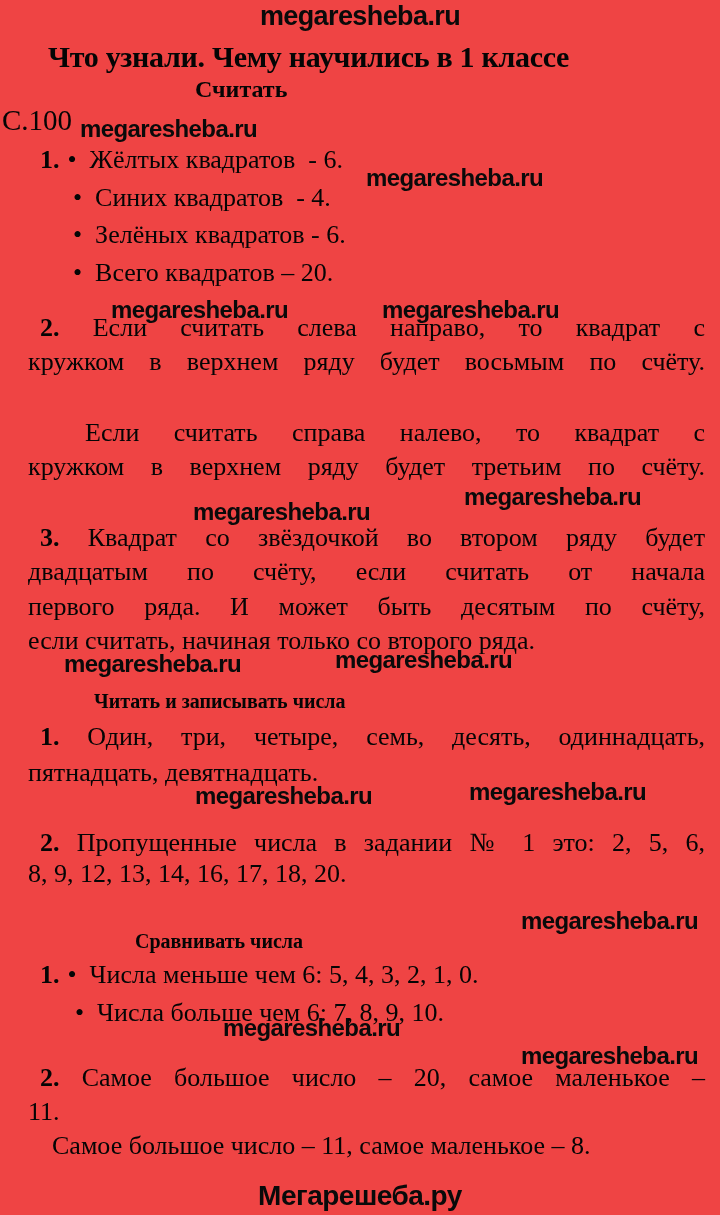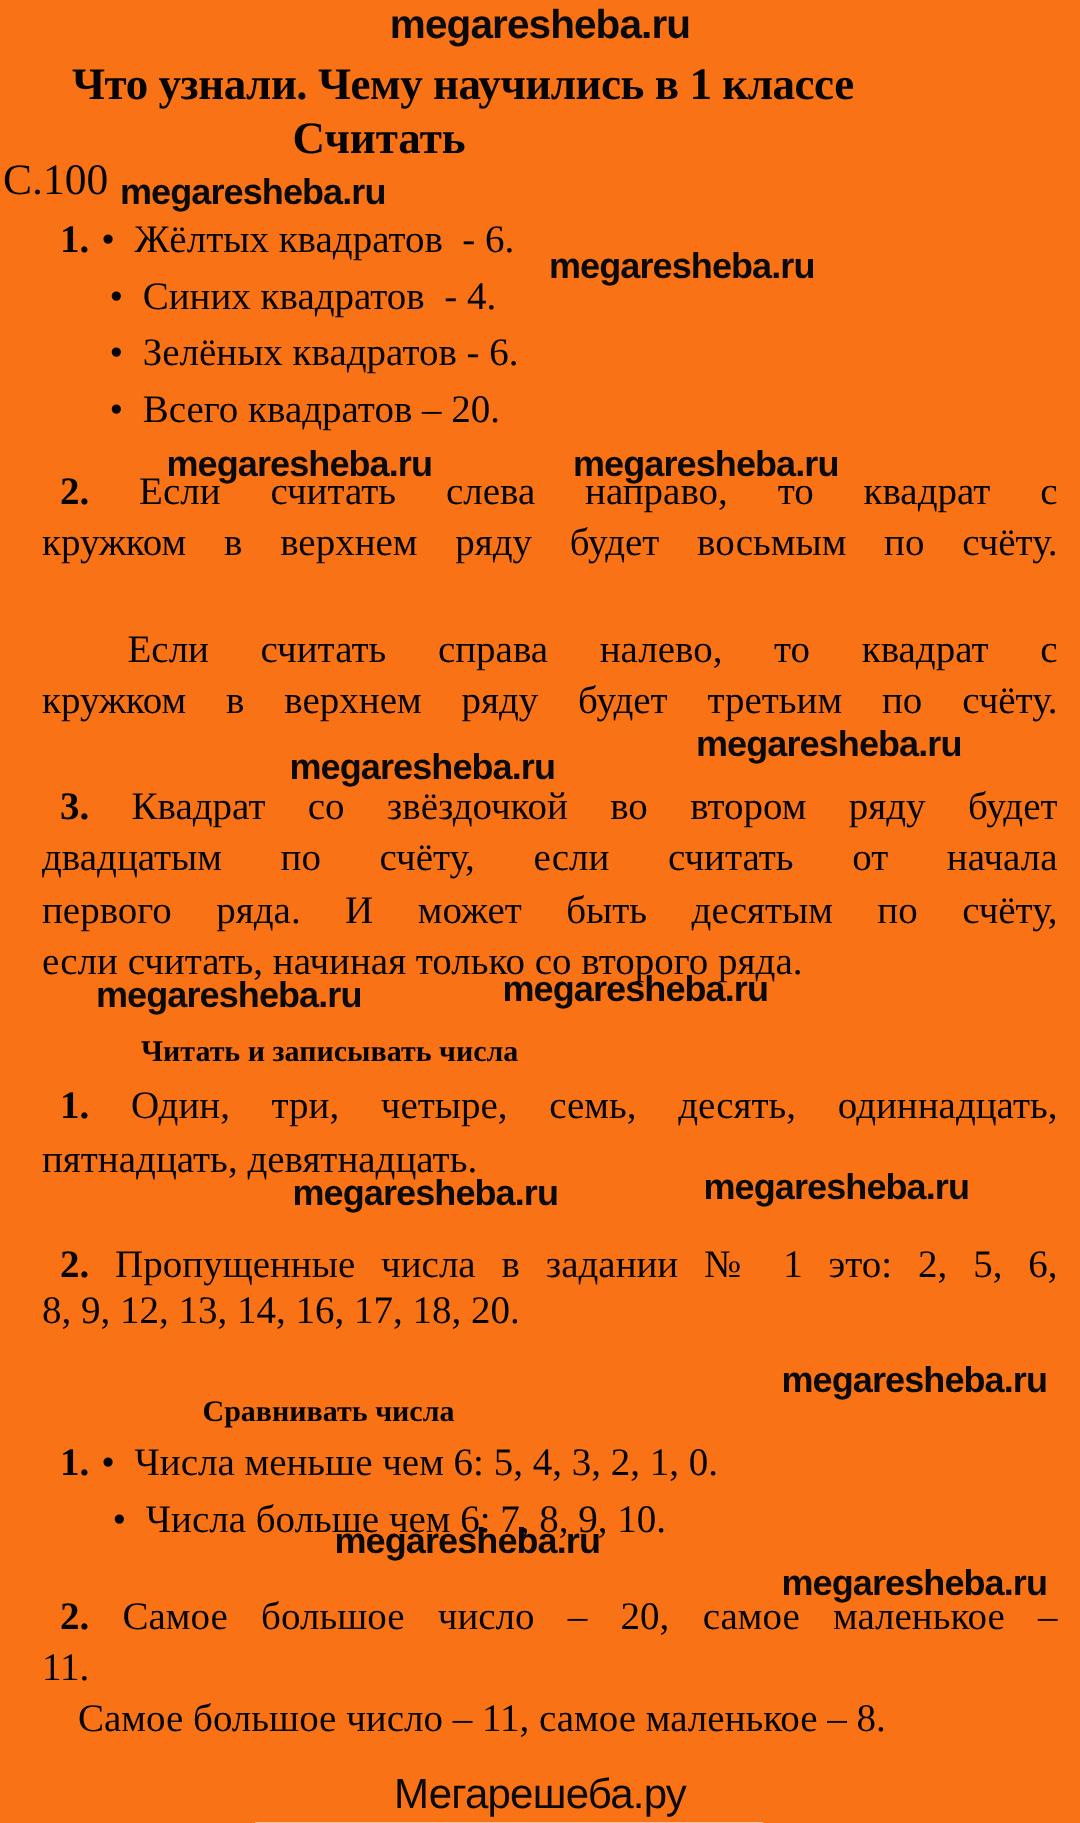--- a/index.html
+++ b/index.html
@@ -1,39 +1,39 @@
 <!DOCTYPE html>
 <html lang="ru"><head>
 <meta charset="utf-8">
 <title>megaresheba.ru</title>
 <style>
   html,body { margin:0; padding:0; background:#ffffff; }
   .page {
     position:relative; width:720px; height:1215px;
-    background:#f97316; color:#050505; overflow:hidden;
+    background:#ef4444; color:#050505; overflow:hidden;
     font-family:"Liberation Serif","DejaVu Serif",serif;
   }
   .wm {
     position:absolute; font-family:"Liberation Sans","DejaVu Sans",sans-serif;
     font-weight:700; font-size:24px; letter-spacing:-0.6px; color:#0a0a0a;
     white-space:pre; line-height:1;
   }
   .wm-top { left:0; right:0; top:3px; text-align:center; font-size:27px; }
   .footer-brand {
     position:absolute; left:0; right:0; top:1180px; text-align:center;
     font-family:"Liberation Sans","DejaVu Sans",sans-serif;
-    font-weight:400; font-size:28px; letter-spacing:-0.5px; color:#0a0a0a;
+    font-weight:700; font-size:28px; letter-spacing:-0.5px; color:#0a0a0a;
   }
   .line { position:absolute; font-size:26px; line-height:34px; white-space:pre; }
   .just { white-space:normal; text-align:justify; text-align-last:justify; width:677px; left:28px; }
   .b { font-weight:700; }
   .num { font-weight:700; margin-right:8px; }
   .dot { margin-right:13px; }
   .title { position:absolute; left:48px; top:40px; font-size:30px; font-weight:700; letter-spacing:-0.3px; white-space:pre; }
-  .subtitle { position:absolute; left:195px; top:76px; font-size:30px; font-weight:700; white-space:pre; }
+  .subtitle { position:absolute; left:195px; top:76px; font-size:24px; font-weight:700; white-space:pre; }
   .pageref { position:absolute; left:2px; top:104px; font-size:29px; white-space:pre; }
   .h2 { position:absolute; font-size:20px; font-weight:700; white-space:pre; }
 </style>
 </head>
 <body>
 
 <div class="page">
 
   <div class="wm wm-top">megaresheba.ru</div>
   <div class="wm" style="left:80px;top:117px;">megaresheba.ru</div>

